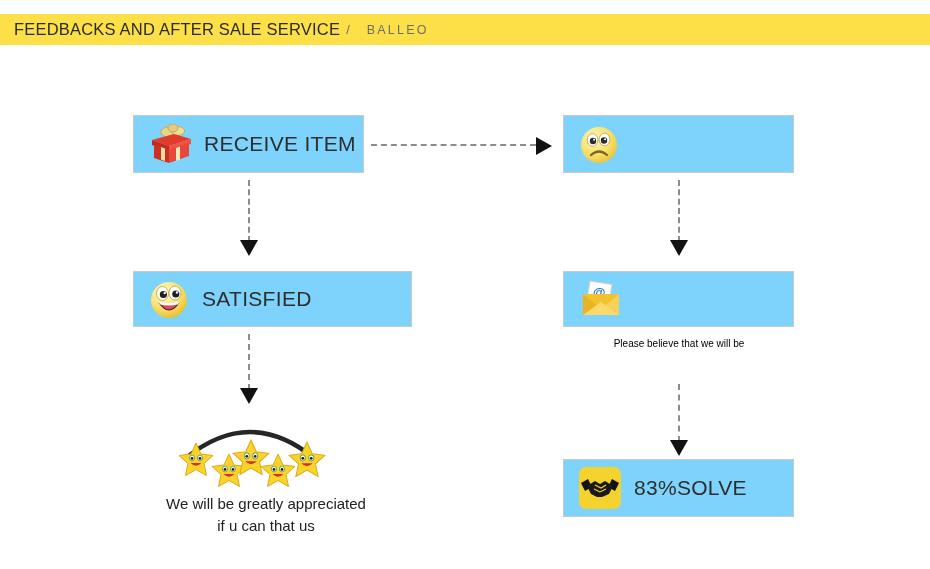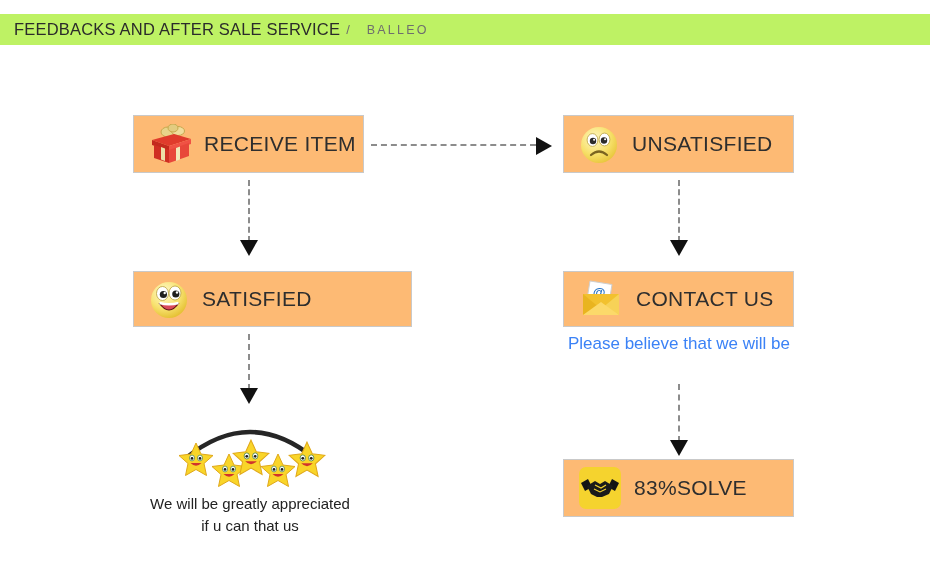--- a/index.html
+++ b/index.html
@@ -16,21 +16,21 @@
     -webkit-font-smoothing: antialiased;
   }
 
   
   #header-bar {
     position: absolute;
     left: 0;
     top: 14px;
     width: 930px;
     height: 31px;
-    background: #bef264;
+    background: #fde047;
     display: flex;
     align-items: center;
   }
   #header-title {
     font-size: 16.5px;
     color: #2b2b2b;
     letter-spacing: 0.2px;
     margin-left: 14px;
     white-space: pre;
   }
@@ -45,21 +45,21 @@
     letter-spacing: 2.2px;
     margin-left: 5px;
     padding-left: 12px;
   }
 
   
   .node {
     position: absolute;
     box-sizing: border-box;
     border: 1px solid #c9c9c9;
-    background: #fdba74;
+    background: #7dd3fc;
     display: flex;
     align-items: center;
     padding-left: 14px;
   }
   .node .icon-slot {
     flex: 0 0 auto;
     display: flex;
     align-items: center;
     justify-content: center;
   }
@@ -100,33 +100,33 @@
     border-left: 16px solid #111111;
   }
 
   
   #contact-note {
     position: absolute;
     left: 543px;
     top: 334px;
     width: 272px;
     text-align: center;
-    font-size: 17px;
+    font-size: 10px;
     line-height: 20px;
-    color: #3b82f6;
+    color: #000000;
   }
 
   
   #stars-group { position: absolute; left: 170px; top: 408px; width: 160px; height: 70px; }
   #star-arc { position: absolute; left: 0; top: 0; }
   .star { position: absolute; }
 
   #footer-note {
     position: absolute;
-    left: 110px;
+    left: 126px;
     top: 493px;
     width: 280px;
     text-align: center;
     font-size: 15px;
     line-height: 22px;
     color: #222222;
   }
 </style>
 </head>
 <body>
@@ -172,21 +172,20 @@
       <circle cx="21" cy="22" r="18" fill="url(#sadg)"></circle>
       <ellipse cx="14.5" cy="17" rx="5.4" ry="6.4" fill="#ffffff" stroke="#b9a03a" stroke-width="0.8"></ellipse>
       <ellipse cx="26.5" cy="16.5" rx="5.4" ry="6.4" fill="#ffffff" stroke="#b9a03a" stroke-width="0.8"></ellipse>
       <circle cx="15" cy="18" r="3.2" fill="#2b2b2b"></circle>
       <circle cx="26" cy="17.5" r="3.2" fill="#2b2b2b"></circle>
       <circle cx="16.1" cy="16.7" r="1.05" fill="#ffffff"></circle>
       <circle cx="27.1" cy="16.2" r="1.05" fill="#ffffff"></circle>
       <path d="M13 32 Q21 25 29 32" stroke="#7a6420" stroke-width="2.2" fill="none" stroke-linecap="round"></path>
     </svg>
   </span>
-  <span class="node-label">UNSATISFIED</span>
 </div>
 
 <div class="node" id="node-satisfied">
   <span class="icon-slot">
     <svg width="42" height="42" viewBox="0 0 42 42">
       <defs>
         <radialGradient id="hapg" cx="38%" cy="30%" r="72%">
           <stop offset="0%" stop-color="#fffbd0"></stop>
           <stop offset="60%" stop-color="#f8e270"></stop>
           <stop offset="100%" stop-color="#e5c134"></stop>
@@ -216,21 +215,20 @@
 
       <polygon points="5,16 41,16 41,37 5,37" fill="#f2c12e"></polygon>
 
       <polygon points="5,16 23,31 5,37" fill="#e9b420"></polygon>
 
       <polygon points="41,16 23,31 41,37" fill="#f7d257"></polygon>
 
       <polygon points="5,37 23,24 41,37" fill="#fcd96a"></polygon>
     </svg>
   </span>
-  <span class="node-label">CONTACT US</span>
 </div>
 
 <div id="contact-note">
   <div>Please believe that we will be</div>
 </div>
 
 <div class="node" id="node-solve">
   <span class="icon-slot">
     <svg width="44" height="44" viewBox="0 0 44 44">
       <rect x="1" y="1" width="42" height="42" rx="7" ry="7" fill="#f5d32e"></rect>

